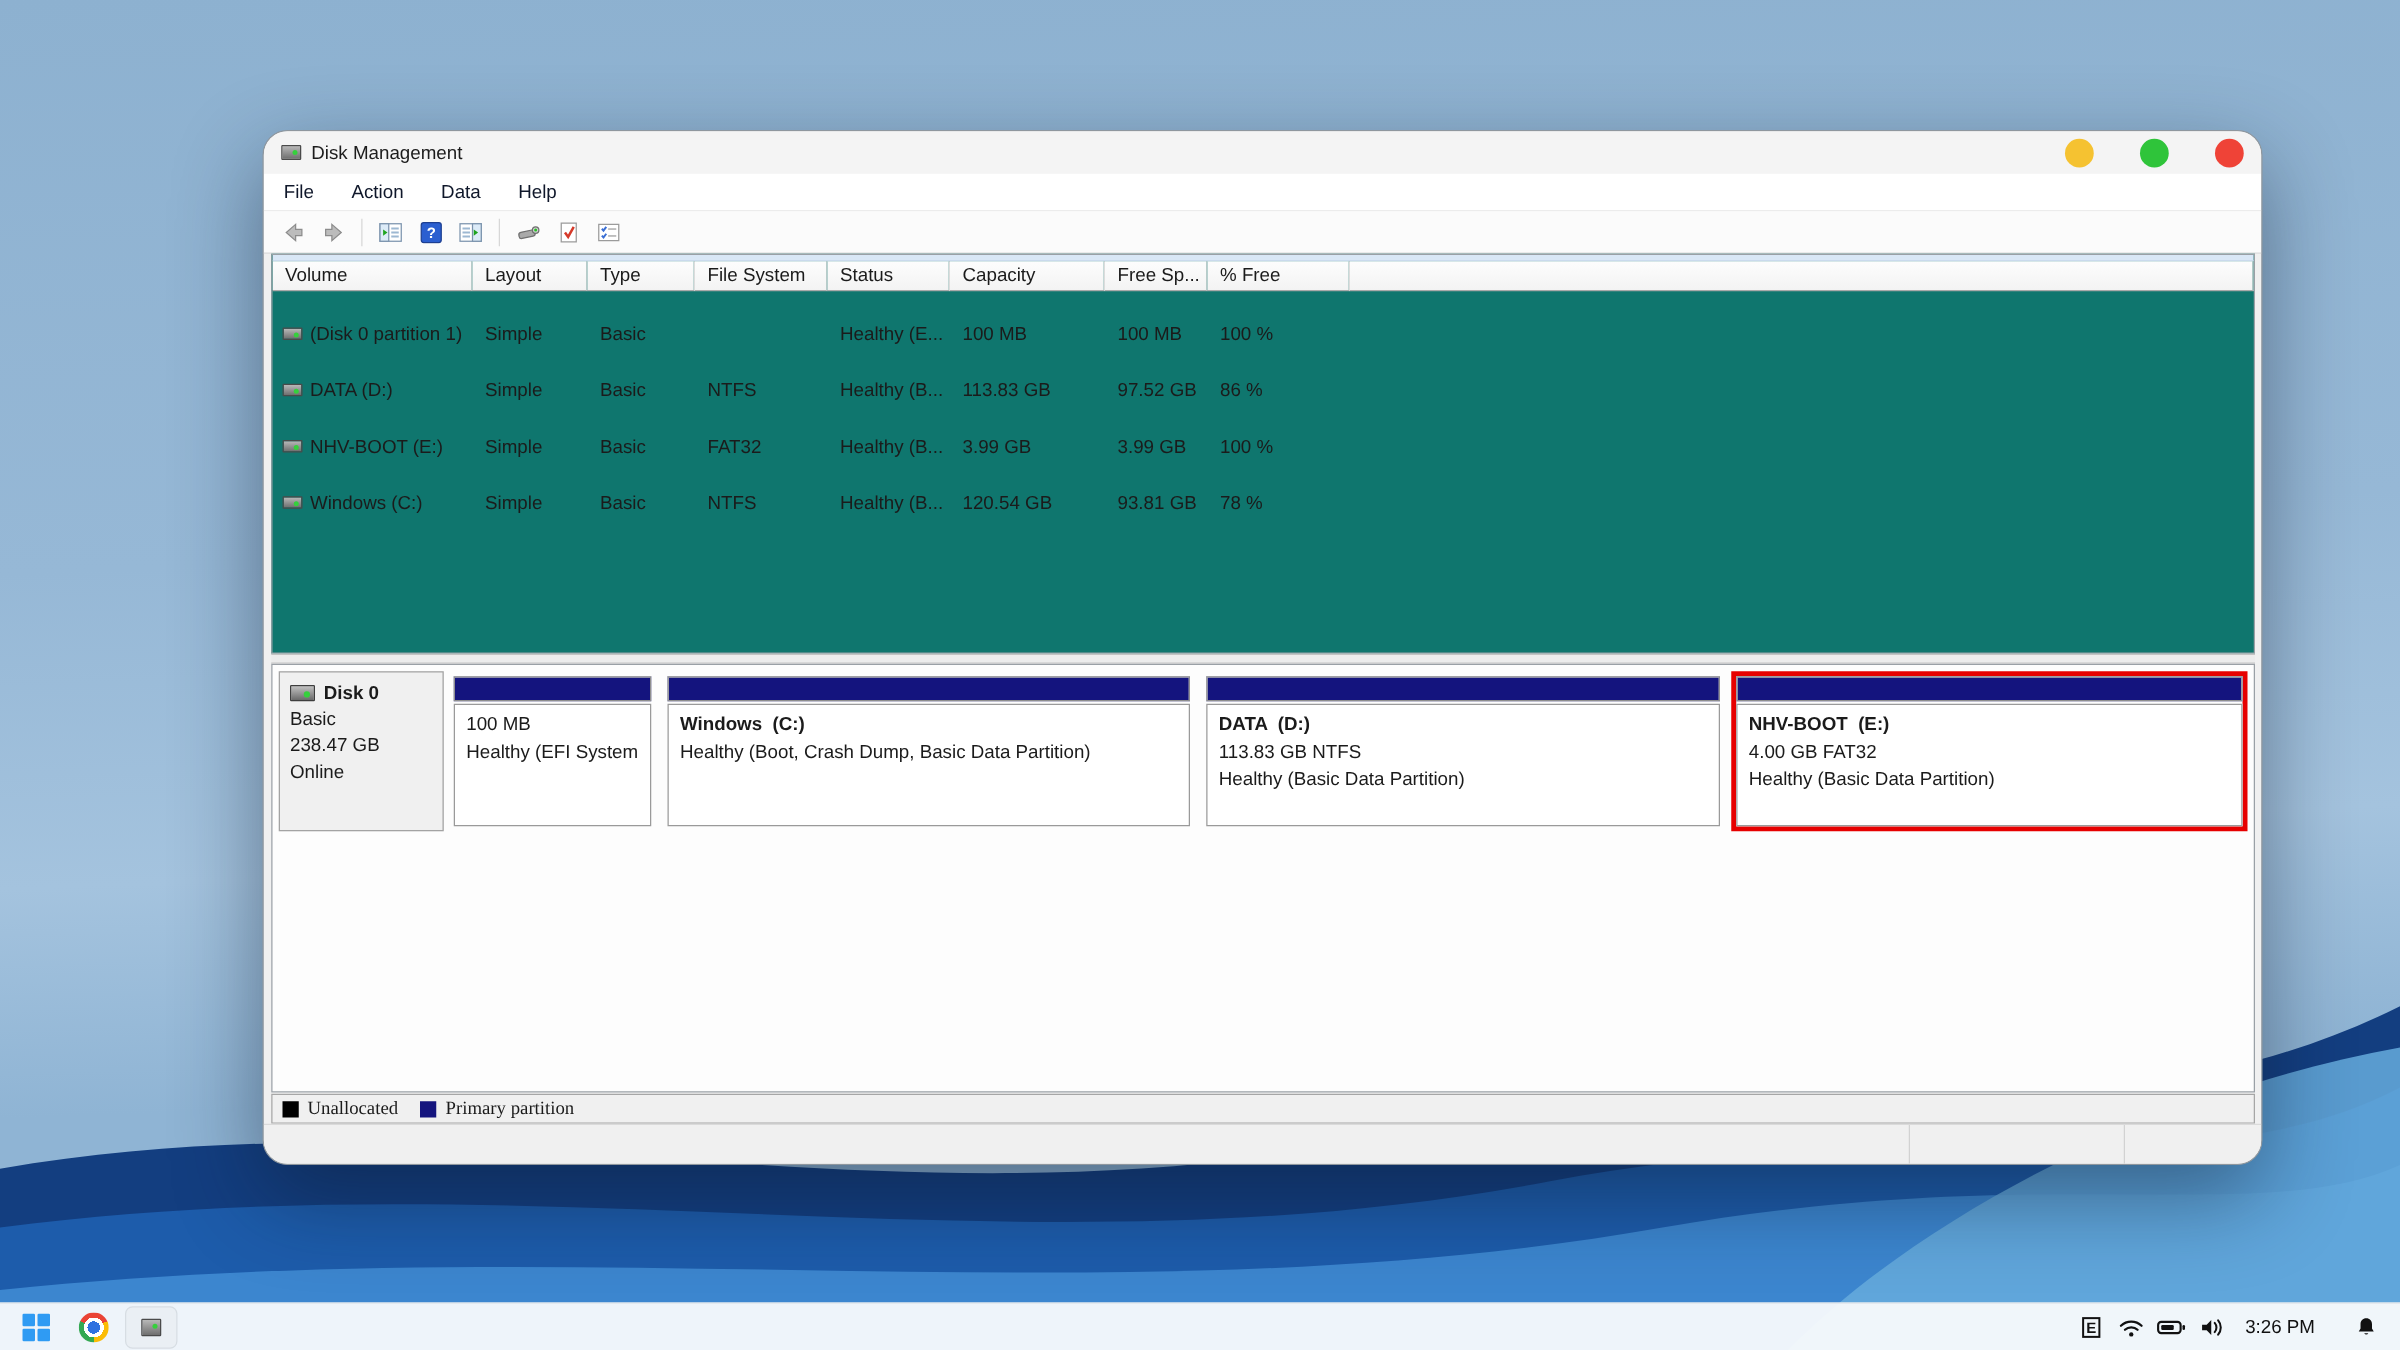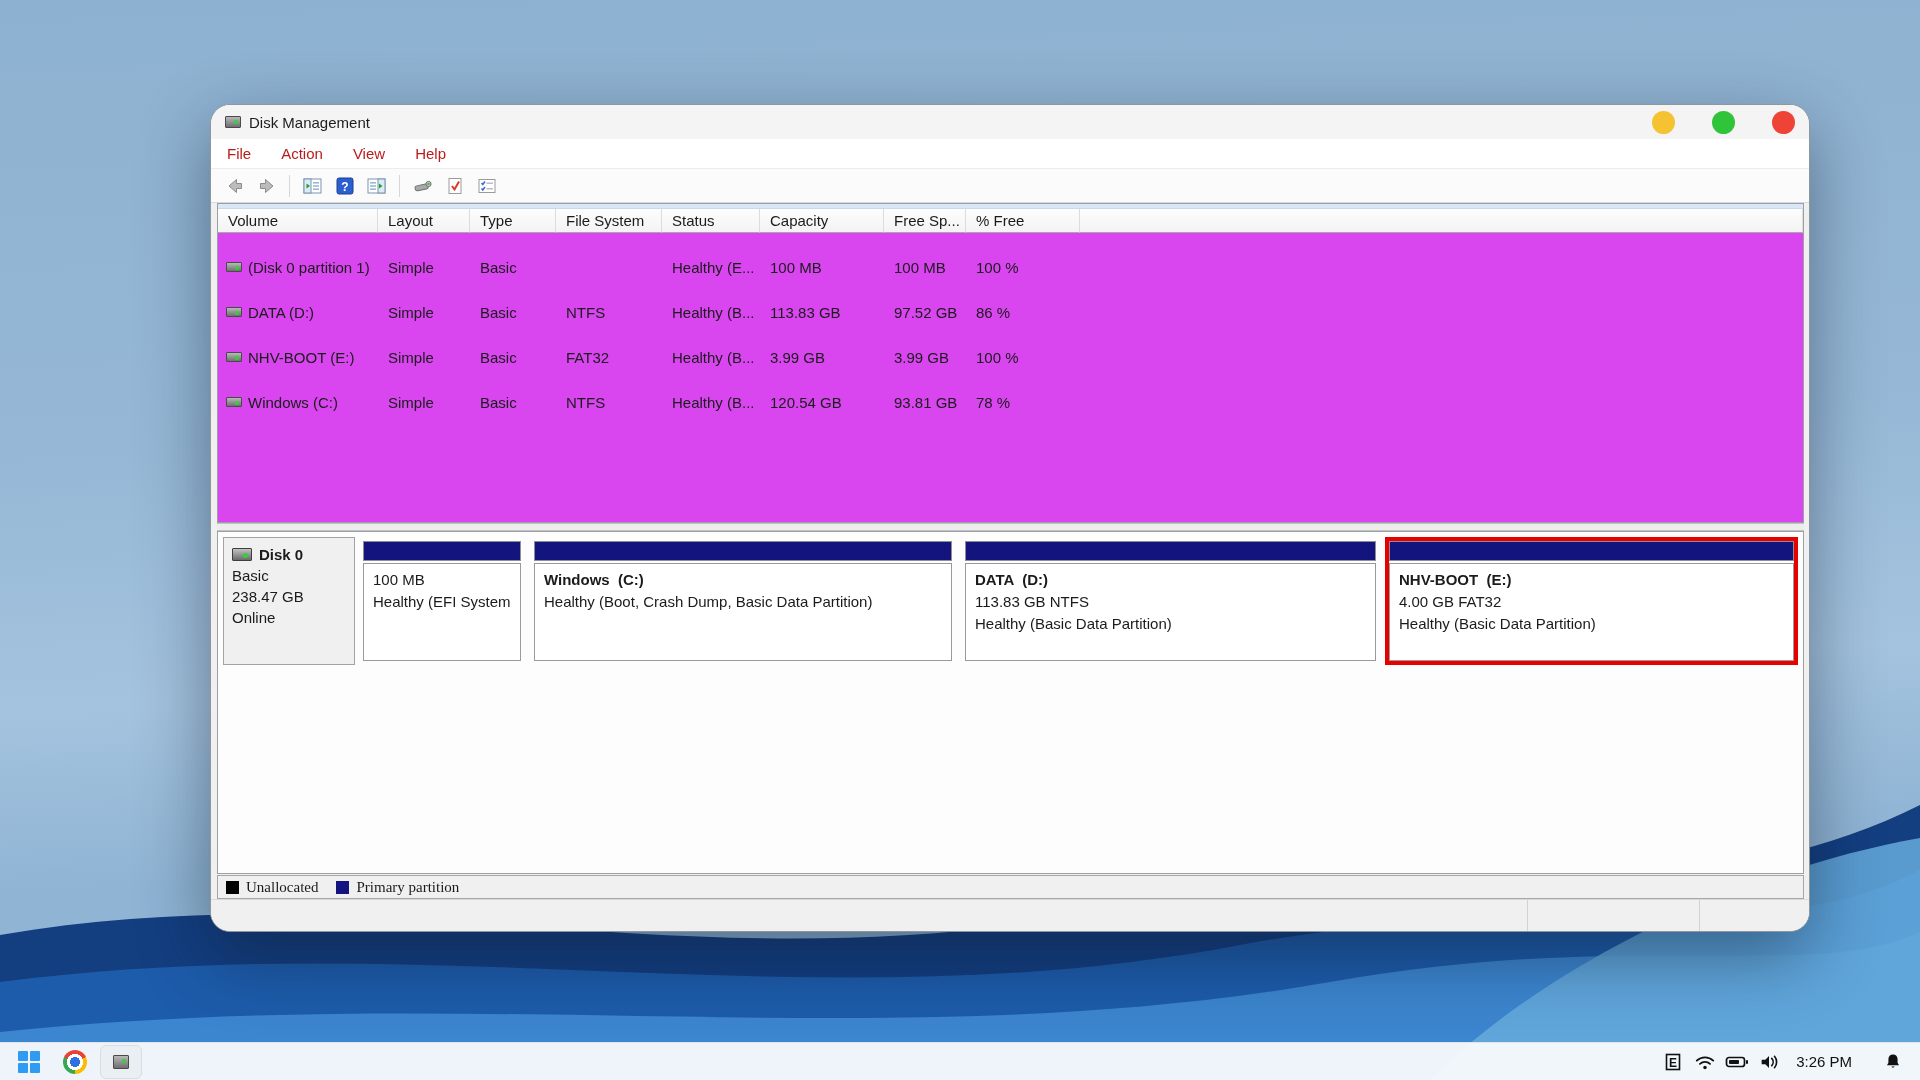--- a/index.html
+++ b/index.html
@@ -30,26 +30,26 @@
     background:#f0f0f0;border:1px solid #8f979e;border-radius:20px;overflow:hidden;
     box-shadow:0 25px 70px rgba(10,25,45,.45);display:flex;flex-direction:column;z-index:40;}
   .titlebar{height:34px;display:flex;align-items:center;padding:0 14px;background:#f4f4f4;gap:8px;}
   .title-text{font-size:15px;color:#1c1c1c;}
   .lights{margin-left:auto;display:flex;gap:37px;align-items:center;}
   .light{width:23px;height:23px;border-radius:50%;border:none;padding:0;}
   .light.y{background:#f5c231;}
   .light.g{background:#2fc43a;}
   .light.r{background:#ef4337;}
   .menubar{height:30px;background:#ffffff;display:flex;align-items:center;gap:30px;padding:0 16px;border-bottom:1px solid #ececec;}
-  .menu-item{color:#b91c1c;}
+  .menu-item{color:#0f172a;}
   .toolbar{height:34px;background:#fbfbfb;display:flex;align-items:center;gap:5px;padding:0 10px;border-bottom:1px solid #d9d9d9;}
   .tool-btn{width:27px;height:27px;display:flex;align-items:center;justify-content:center;border-radius:3px;}
   .tool-sep{width:1px;height:22px;background:#d7d7d7;margin:0 4px;}
   
-  .list-pane{height:320px;margin:0 5px 0 6px;background:#d946ef;border:1px solid #9aa0a6;display:flex;flex-direction:column;overflow:hidden;}
+  .list-pane{height:320px;margin:0 5px 0 6px;background:#0f766e;border:1px solid #9aa0a6;display:flex;flex-direction:column;overflow:hidden;}
   .list-top-strip{height:5px;background:#d9e7f6;border-bottom:1px solid #c9daec;}
   .vt{display:grid;grid-template-columns:160px 92px 86px 106px 98px 124px 82px 114px 1fr;}
   .vt-head .cell{background:linear-gradient(#fdfdfd,#f3f3f3);border-right:1px solid #dcdcdc;border-bottom:1px solid #a9a9a9;
     padding:3px 4px 3px 10px;height:24px;white-space:nowrap;overflow:hidden;}
   .vt-row{display:grid;grid-template-columns:160px 92px 86px 106px 98px 124px 82px 114px 1fr;height:22px;align-items:center;margin-top:23px;}
   .vt-row .cell{padding:0 4px 0 10px;white-space:nowrap;overflow:hidden;}
   .vt-row .vol{display:flex;align-items:center;gap:6px;padding-left:8px;}
   .drive-ico{flex:0 0 16px;width:16px;height:10px;border:1px solid #4a4a4a;border-radius:1px;
     background:linear-gradient(180deg,#b8b8b8,#6f6f6f);position:relative;}
   .drive-ico::after{content:"";position:absolute;right:2px;top:3px;width:4px;height:4px;border-radius:50%;background:#35d03c;}
@@ -103,21 +103,21 @@
       <span class="lights">
         <button class="light y"></button>
         <button class="light g"></button>
         <button class="light r"></button>
       </span>
     </div>
 
     <div class="menubar">
       <span class="menu-item">File</span>
       <span class="menu-item">Action</span>
-      <span class="menu-item">View</span>
+      <span class="menu-item">Data</span>
       <span class="menu-item">Help</span>
     </div>
 
     <div class="toolbar">
       <span class="tool-btn">
         <svg width="18" height="16" viewBox="0 0 16 16">
             <path d="M9.5 1.5 L2 8 L9.5 14.5 L9.5 10.5 L14.5 10.5 L14.5 5.5 L9.5 5.5 Z" fill="#bcbcbc" stroke="#8c8c8c"></path>
           </svg>
       </span>
       <span class="tool-btn">

